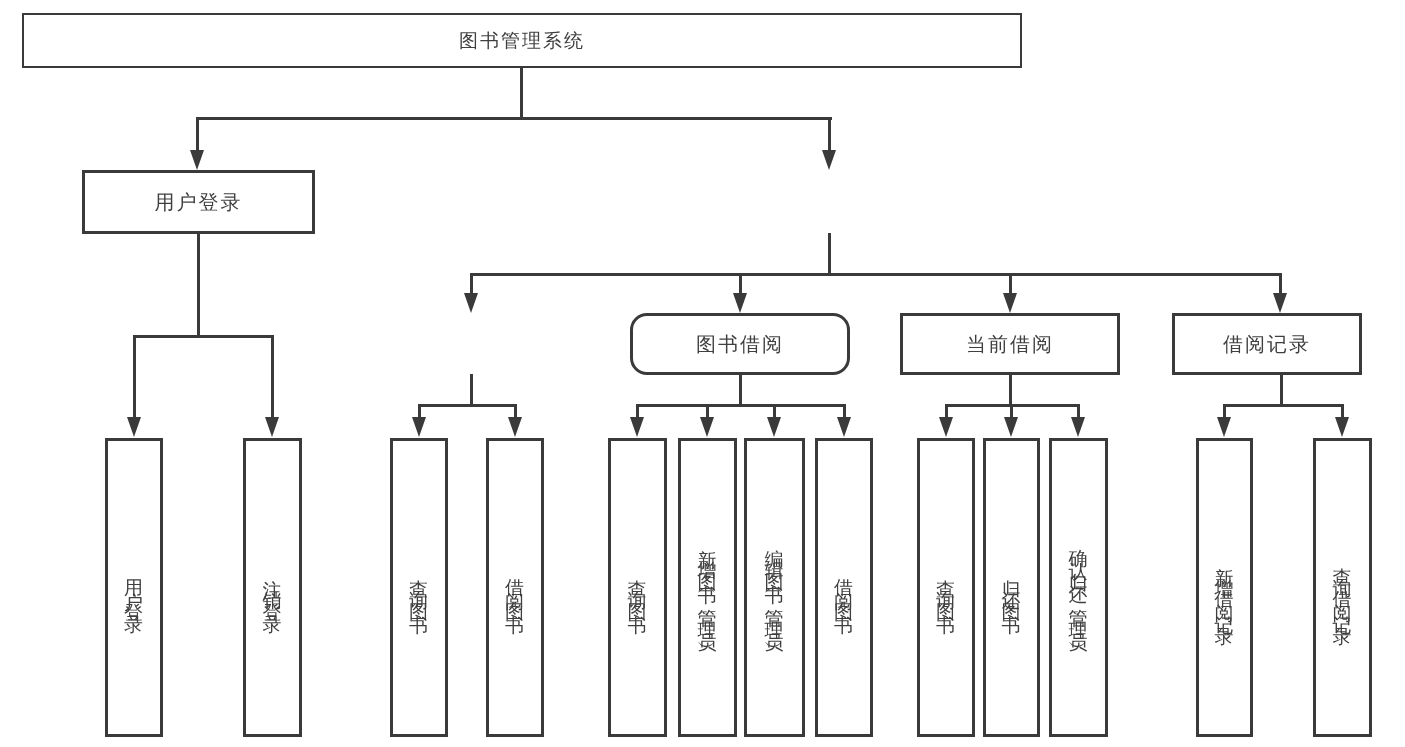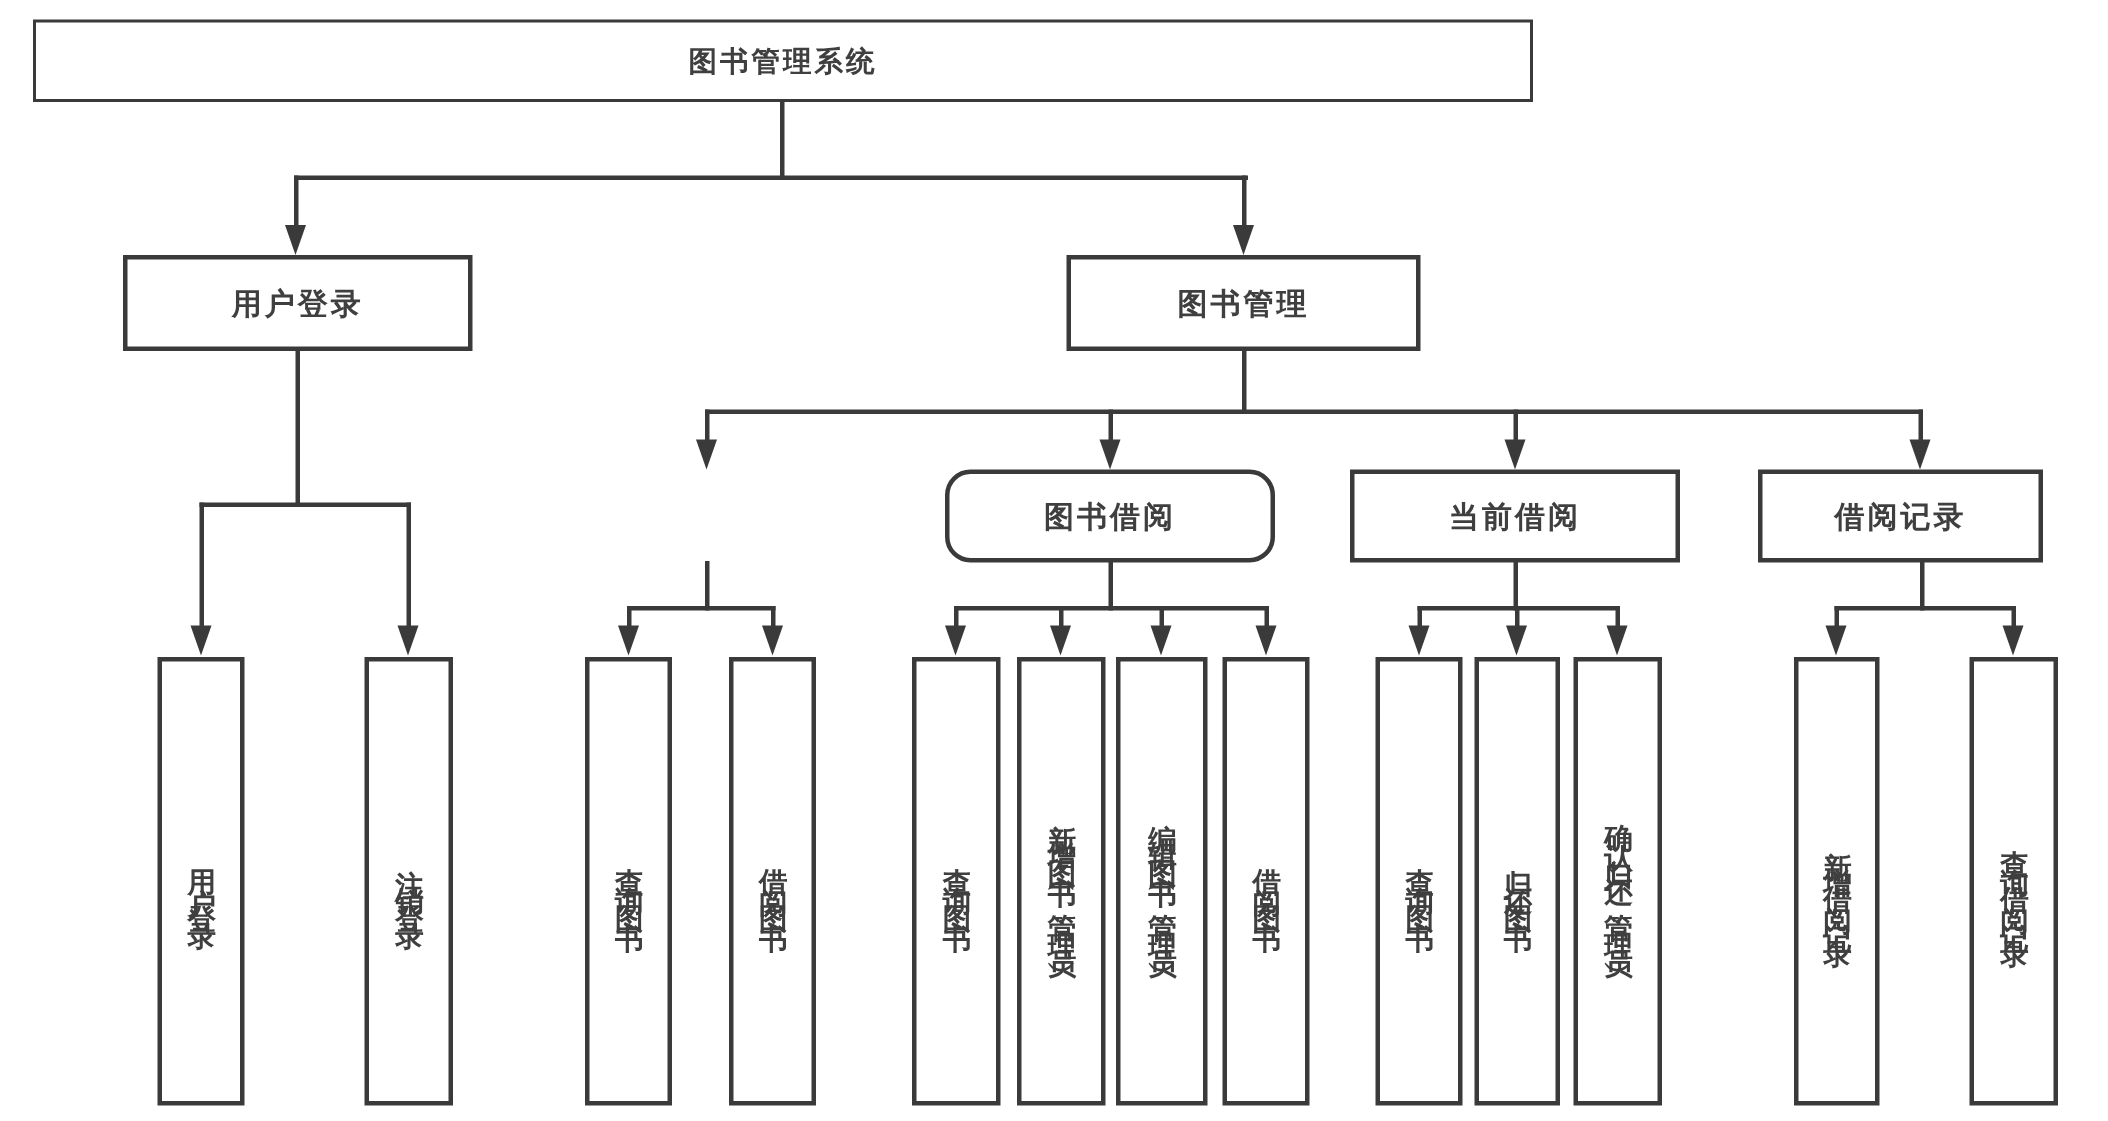--- a/index.html
+++ b/index.html
@@ -9,21 +9,20 @@
     --background: #ffffff;
   }
   html, body { margin: 0; padding: 0; background: var(--background); }
   .stage {
     position: relative;
     width: 1405px;
     height: 747px;
     background: var(--background);
     font-family: "Liberation Sans", sans-serif;
     overflow: hidden;
-    font-weight: bold;
   }
   .box {
     position: absolute;
     box-sizing: border-box;
     border: 3px solid var(--line);
     background: #fff;
     display: flex;
     align-items: center;
     justify-content: center;
     font-size: 20px;
@@ -81,23 +80,20 @@
   <div class="vline" style="left:520px; top:66px; height:52px;"></div>
   <div class="hline" style="left:196px; top:117px; width:636px;"></div>
   <div class="vline" style="left:196px; top:117px; height:36px;"></div>
   <div class="arrow" style="left:190px; top:150px;"></div>
   <div class="vline" style="left:828px; top:117px; height:36px;"></div>
   <div class="arrow" style="left:822px; top:150px;"></div>
 
   <div class="box" style="left:82px; top:170px; width:233px; height:64px;">
     <span>用户登录</span>
   </div>
-  <div class="box" style="left:711px; top:170px; width:236px; height:64px;">
-    <span>图书管理</span>
-  </div>
 
   <div class="vline" style="left:197px; top:233px; height:104px;"></div>
   <div class="hline" style="left:133px; top:335px; width:141px;"></div>
   <div class="vline" style="left:133px; top:335px; height:84px;"></div>
   <div class="arrow" style="left:127px; top:417px;"></div>
   <div class="vline" style="left:271px; top:335px; height:84px;"></div>
   <div class="arrow" style="left:265px; top:417px;"></div>
 
   <div class="vline" style="left:828px; top:233px; height:42px;"></div>
   <div class="hline" style="left:470px; top:273px; width:812px;"></div>

